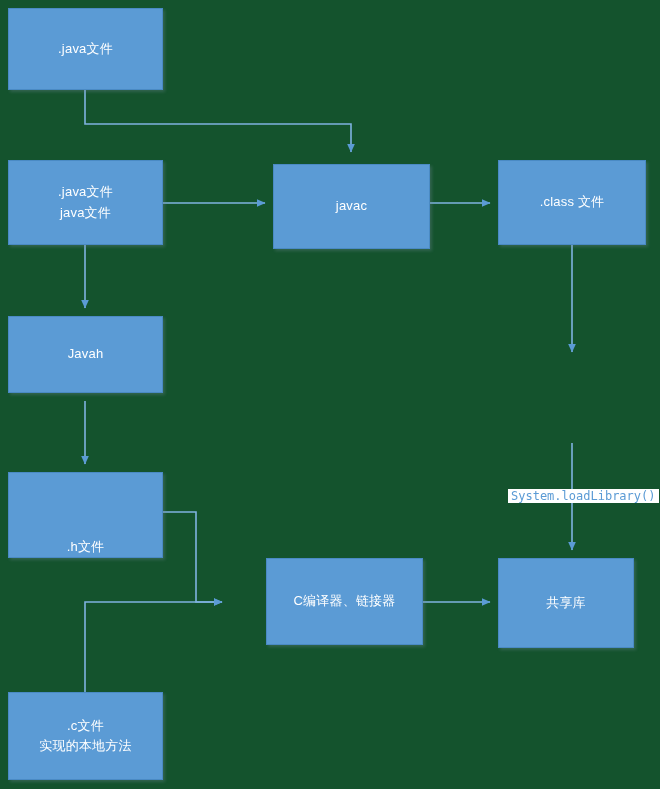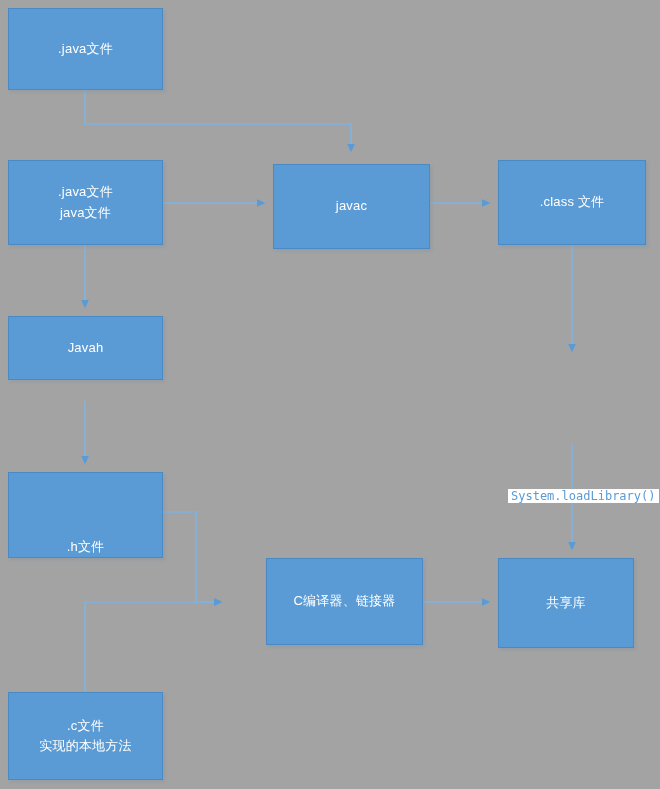--- a/index.html
+++ b/index.html
@@ -7,21 +7,21 @@
     padding: 0;
     background: #ffffff;
   }
   body {
     font-family: "Liberation Sans", "DejaVu Sans", sans-serif;
   }
   #canvas {
     position: relative;
     width: 660px;
     height: 789px;
-    background: #a3a3a3;
+    background: #14532d;
     overflow: hidden;
   }
   #edges {
     position: absolute;
     left: 0;
     top: 0;
     width: 660px;
     height: 789px;
     pointer-events: none;
   }
@@ -102,21 +102,21 @@
   <div class="node" style="left: 273px; top: 164px; width: 157px; height: 85px;">
     <span>javac</span>
 
   </div>
 
   <div class="node" style="left: 498px; top: 160px; width: 148px; height: 85px;">
     <span>.class 文件</span>
 
   </div>
 
-  <div class="node" style="left: 8px; top: 316px; width: 155px; height: 64px;">
+  <div class="node" style="left: 8px; top: 316px; width: 155px; height: 77px;">
     <span>Javah</span>
 
   </div>
 
 
   <div class="node" style="left: 8px; top: 472px; width: 155px; height: 86px; justify-content: flex-end;">
     <span>.h文件</span>
 
   </div>
 

